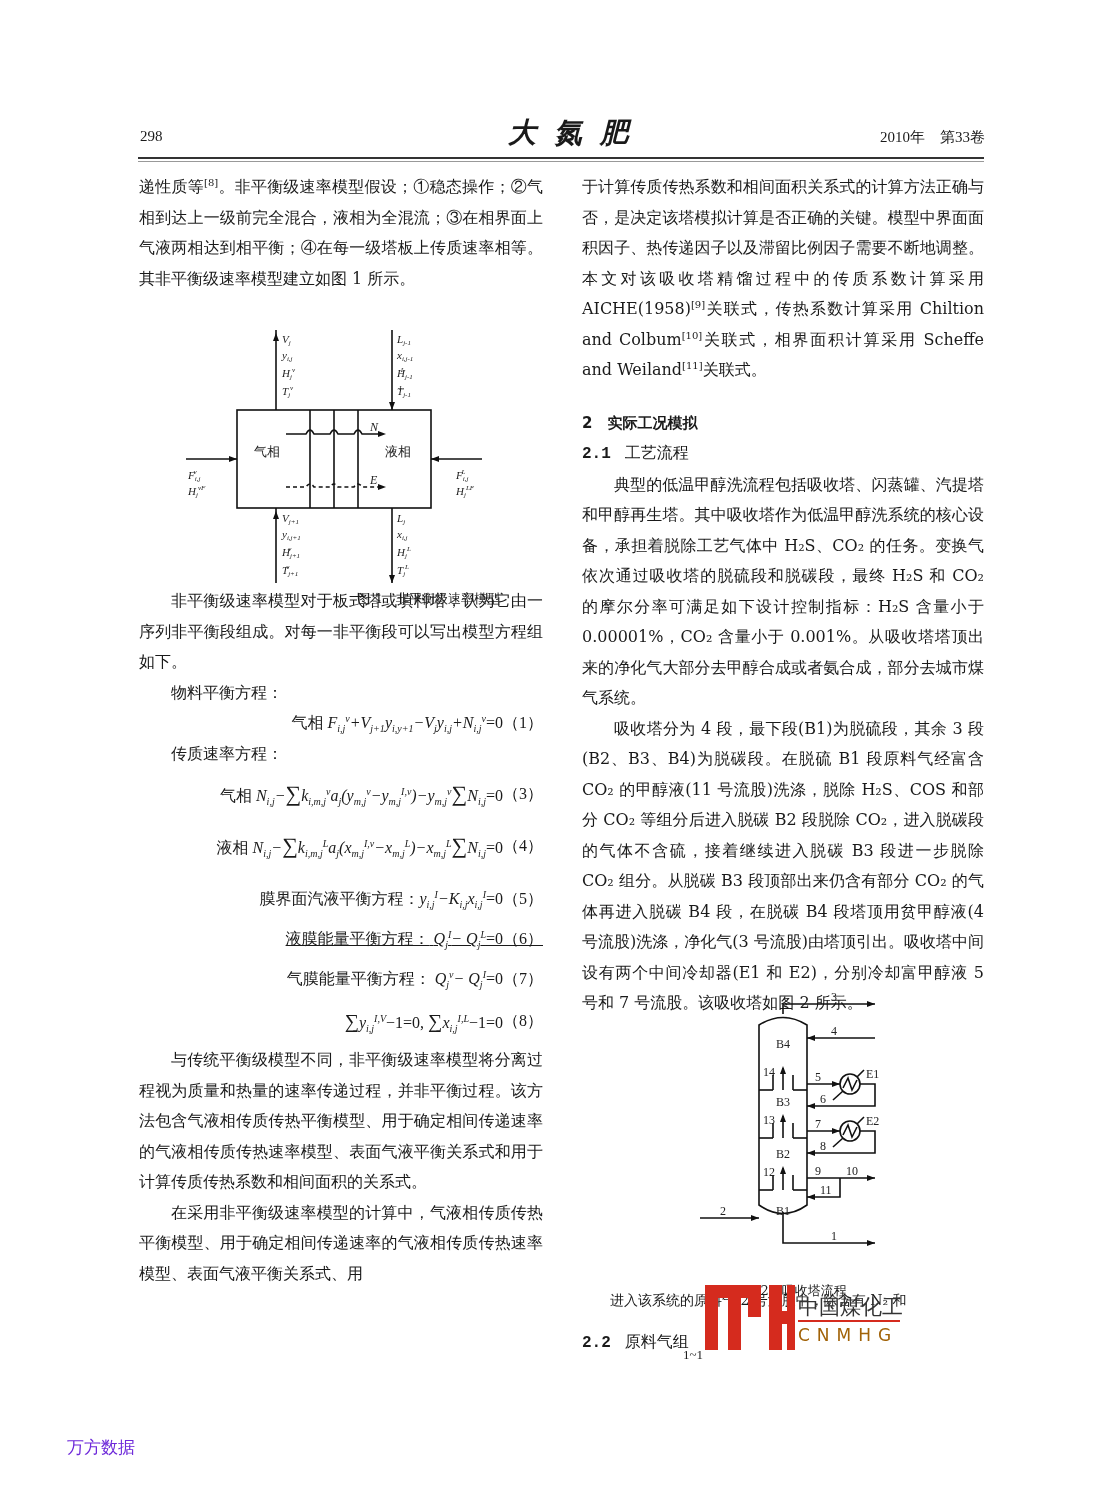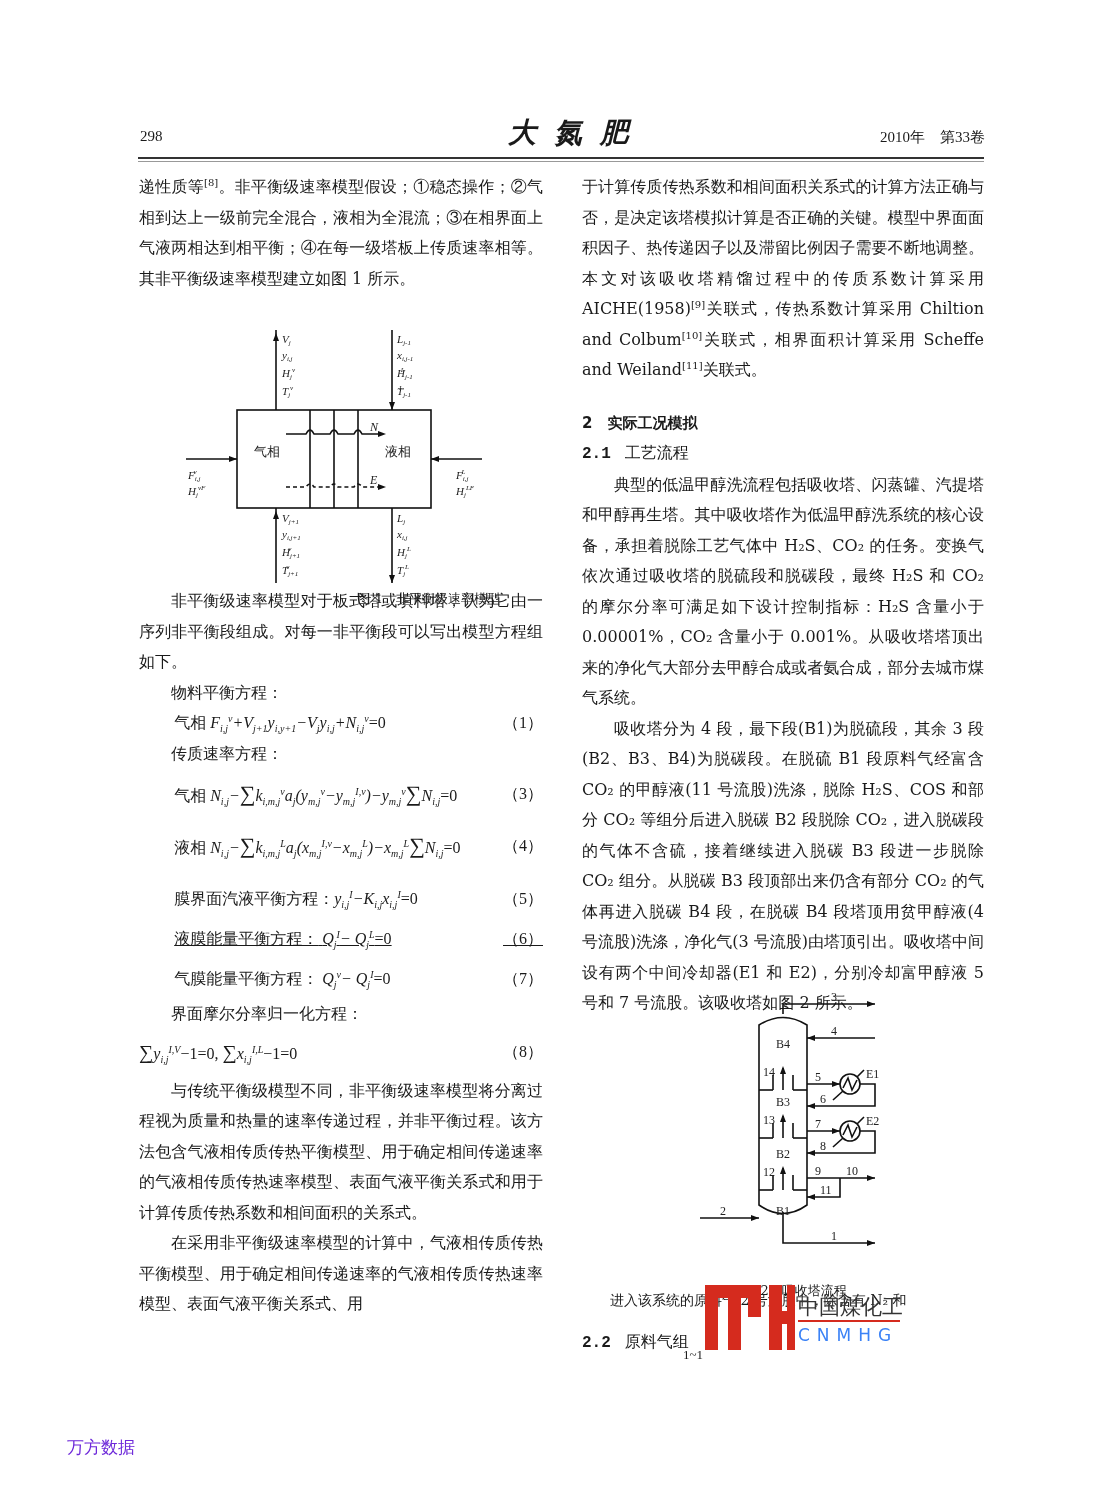--- a/index.html
+++ b/index.html
@@ -13,32 +13,32 @@
   .hdr-rule { left: 138px; top: 157px; width: 846px; height: 2px; background: #333; }
   .hdr-rule2 { left: 138px; top: 161px; width: 846px; height: 1px; background: #999; }
 
   .col { position: absolute; font-size: 16px; line-height: 30.5px; text-align: justify; }
   .col-left { left: 139px; width: 404px; }
   .col-right { left: 582px; width: 402px; }
   .p { margin: 0; }
   .indent { text-indent: 2em; }
   .sup { font-size: 10px; vertical-align: super; line-height: 0; }
   .sub { font-size: 10px; vertical-align: sub; line-height: 0; }
-  .eq { display: flex; justify-content: space-between; padding-left: 2.2em; font-family: "Liberation Serif", serif; font-style: normal; gap: 28px; }
+  .eq { display: flex; justify-content: flex-end; padding-left: 2.2em; font-family: "Liberation Serif", serif; font-style: normal; }
   .eq .f { font-style: italic; }
   .eq .num { font-style: normal; }
   .h2 { font-weight: bold; font-family: "DejaVu Sans", sans-serif; font-size: 15px; }
   .h3 { font-family: "DejaVu Serif", serif; }
   .h3 b { font-family: Liberation Mono, monospace; margin-right: 14px; }
   .caption { font-size: 13px; text-align: center; font-family: "DejaVu Serif", serif; }
 
   .footer { left: 67px; top: 1436px; font-size: 17px; font-family: "DejaVu Sans", sans-serif; color: #6d28d9; }
   .wm-text-cn { left: 798px; top: 1293px; font-family: "DejaVu Sans", sans-serif; font-size: 21px; color: #333; }
   .wm-line { left: 798px; top: 1320px; width: 102px; height: 2px; background: #d52b1e; }
-  .wm-text-en { left: 798px; top: 1325px; font-family: "DejaVu Sans", sans-serif; font-size: 17px; letter-spacing: 7px; color: #3b82f6; }
+  .wm-text-en { left: 798px; top: 1325px; font-family: "DejaVu Sans", sans-serif; font-size: 17px; letter-spacing: 7px; color: #a16207; }
   .partial { font-family: "Liberation Serif", serif; font-size: 13px; }
 </style>
 </head>
 <body>
 
 <div class="abs hdr-page">298</div>
 <div class="abs hdr-logo">大氮肥</div>
 <div class="abs hdr-right">2010年　第33卷</div>
 <div class="abs hdr-rule"></div>
 <div class="abs hdr-rule2"></div>
@@ -130,21 +130,20 @@
     <span class="num">（5）</span>
   </div>
   <div class="eq" style="line-height:40px;text-decoration:underline;">
     <span><span>液膜能量平衡方程：</span> <span class="f">Q<span class="sub">j</span><span class="sup">I</span>− Q<span class="sub">j</span><span class="sup">L</span></span>=0</span>
     <span class="num">（6）</span>
   </div>
   <div class="eq" style="line-height:40px;">
     <span><span>气膜能量平衡方程：</span> <span class="f">Q<span class="sub">j</span><span class="sup">v</span>− Q<span class="sub">j</span><span class="sup">I</span></span>=0</span>
     <span class="num">（7）</span>
   </div>
-  <p class="p indent">界面摩尔分率归一化方程：</p>
   <div class="eq" style="padding-left:0; line-height:44px;">
     <span><span style="font-size:20px;">∑</span><span class="f">y<span class="sub">i,j</span><span class="sup">I,V</span></span>−1=0, <span style="font-size:20px;">∑</span><span class="f">x<span class="sub">i,j</span><span class="sup">I,L</span></span>−1=0</span>
     <span class="num">（8）</span>
   </div>
   <p class="p indent">与传统平衡级模型不同，非平衡级速率模型将分离过程视为质量和热量的速率传递过程，并非平衡过程。该方法包含气液相传质传热平衡模型、用于确定相间传递速率的气液相传质传热速率模型、表面气液平衡关系式和用于计算传质传热系数和相间面积的关系式。</p>
   <p class="p indent">在采用非平衡级速率模型的计算中，气液相传质传热平衡模型、用于确定相间传递速率的气液相传质传热速率模型、表面气液平衡关系式、用</p>
 </div>
 
 <div class="col col-right" style="top:172px;">
   <p class="p"><span>于计算传质传热系数和相间面积关系式的计算方法正确与否，是决定该塔模拟计算是否正确的关键。模型中界面面积因子、热传递因子以及滞留比例因子需要不断地调整。本文对该吸收塔精馏过程中的传质系数计算采用 AICHE(1958)</span><span class="sup">[9]</span><span>关联式，传热系数计算采用 Chiltion and Colbum</span><span class="sup">[10]</span><span>关联式，相界面积计算采用 Scheffe and Weiland</span><span class="sup">[11]</span><span>关联式。</span></p>

